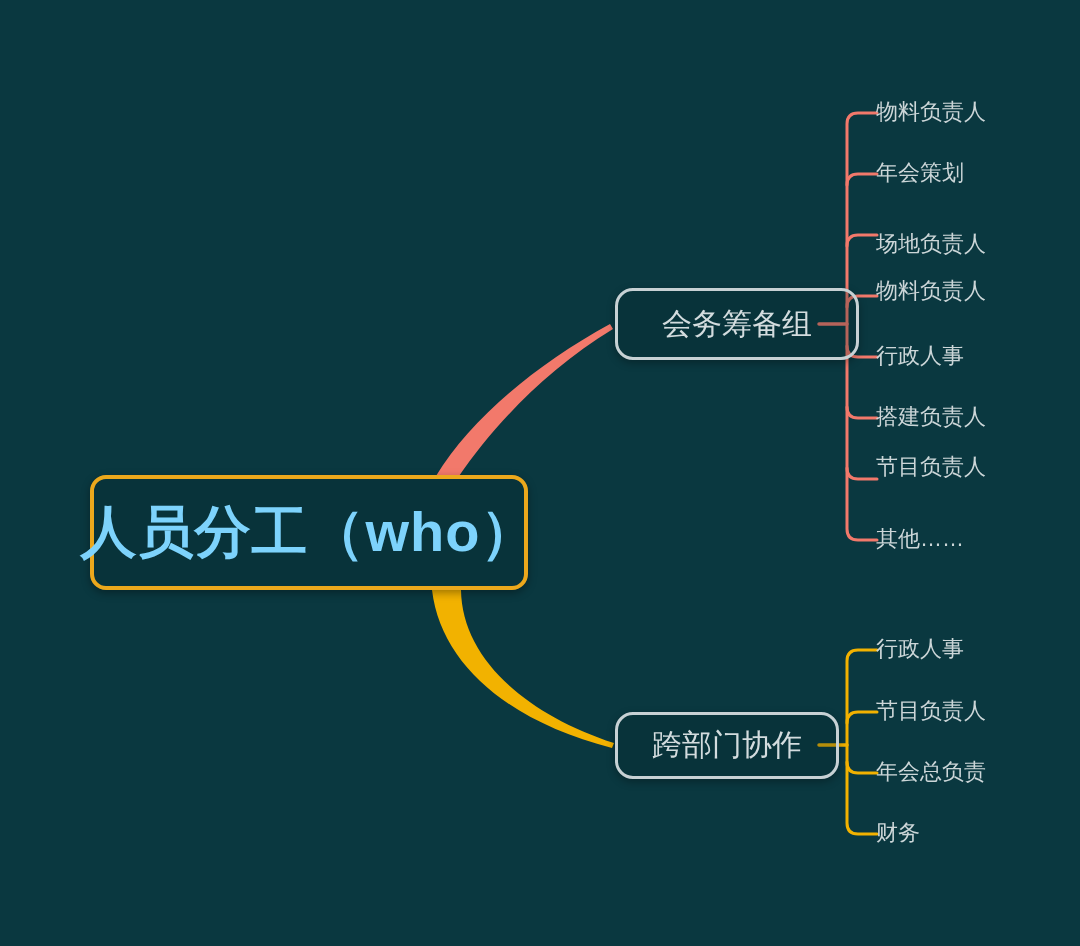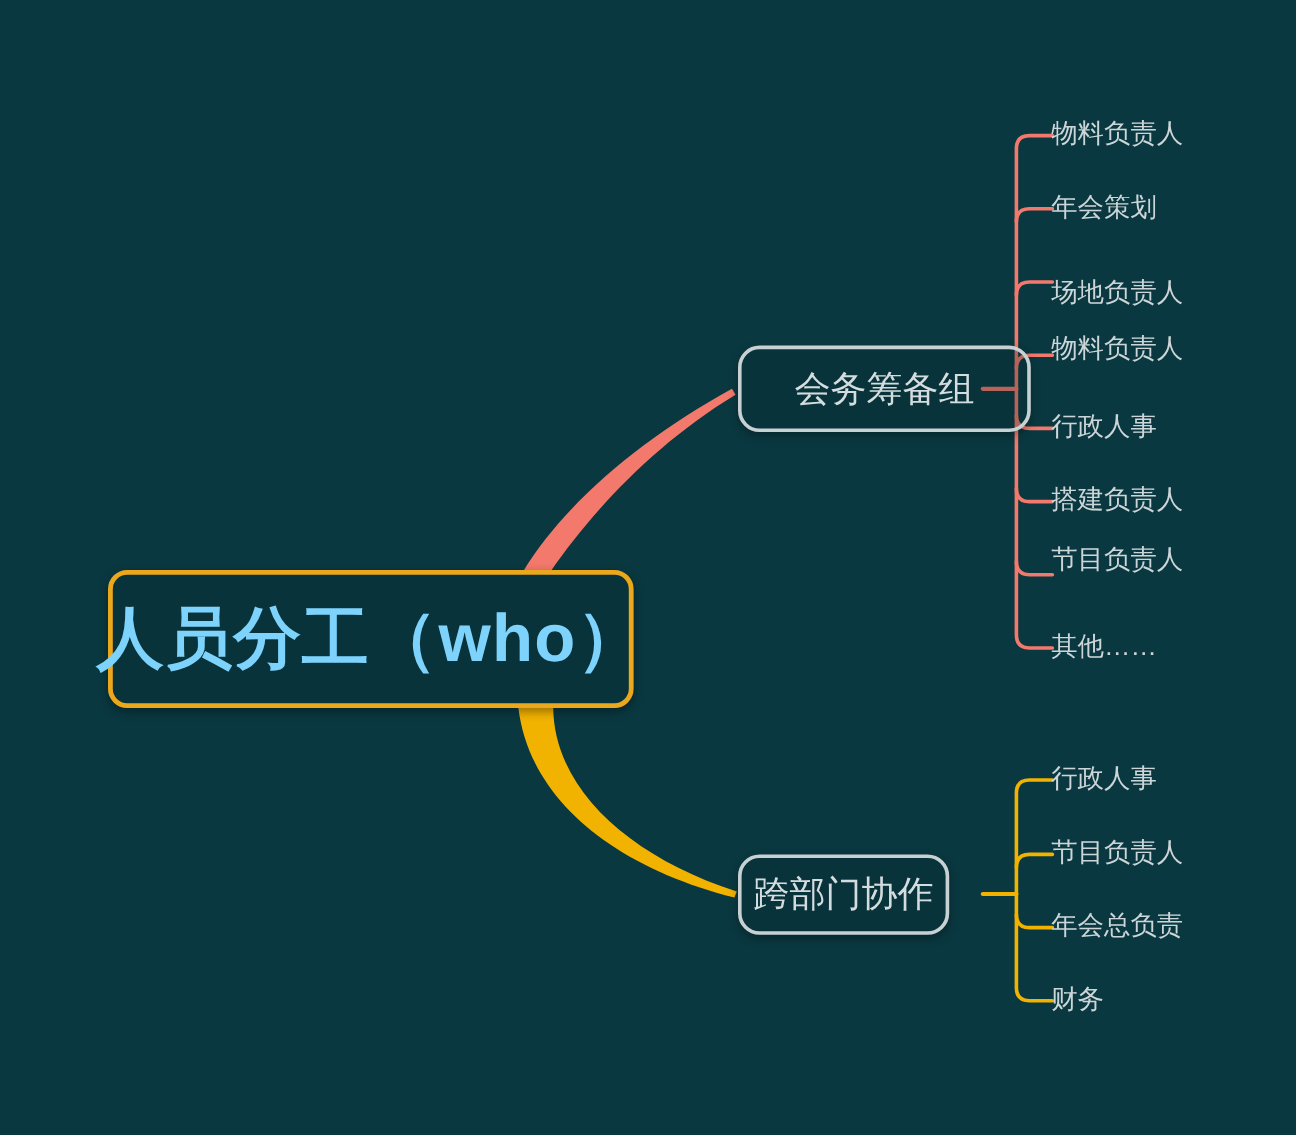--- a/index.html
+++ b/index.html
@@ -41,21 +41,21 @@
     font-weight: bold;
     letter-spacing: 1px;
     white-space: nowrap;
   }
   .branch-node {
     border: 3px solid #c7d1d4;
     border-radius: 18px;
     box-shadow: 0 3px 8px rgba(0,0,0,0.3);
   }
   .branch-node-1 { left: 615px; top: 288px; width: 244px; height: 72px; }
-  .branch-node-2 { left: 615px; top: 712px; width: 176px; height: 67px; }
+  .branch-node-2 { left: 615px; top: 712px; width: 224px; height: 67px; }
   .branch-node .label {
     color: #d3dcde;
     font-size: 30px;
     white-space: nowrap;
   }
   .child-label {
     position: absolute;
     left: 876px;
     transform: translateY(-54%);
     color: #ccd6d8;

